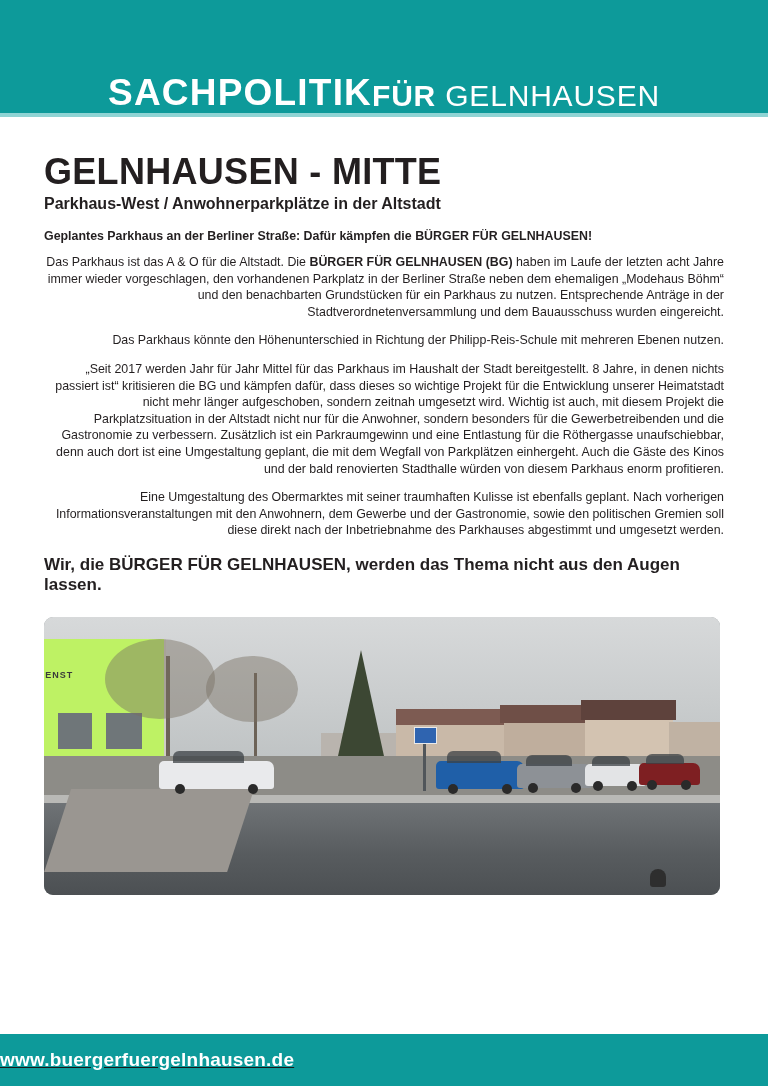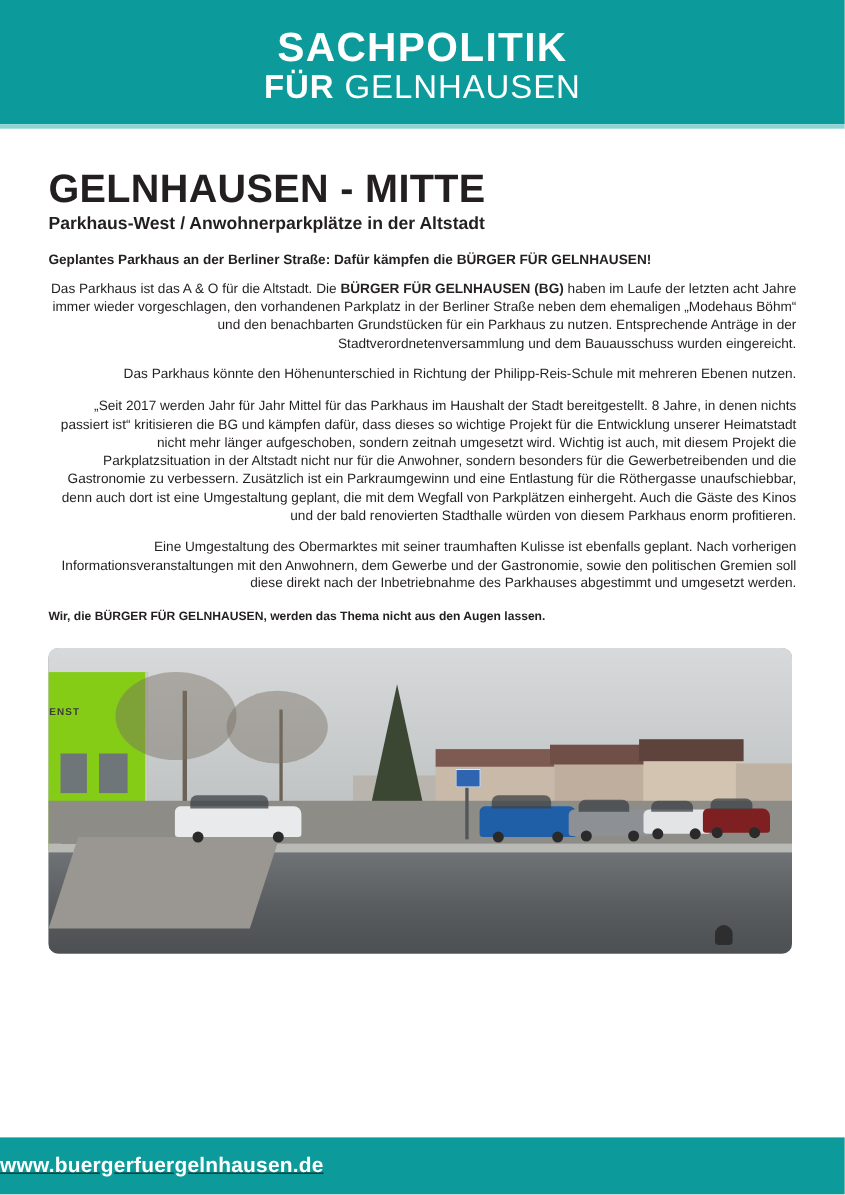--- a/index.html
+++ b/index.html
@@ -20,22 +20,22 @@
     height: 1086px;
     background: #ffffff;
   }
 
   
   .header {
     background: #0d9a9a;
     height: 113px;
     width: 100%;
     display: flex;
-    flex-direction: column;
-    align-items: center;
+    flex-direction: row;
+    align-items: flex-end;
     justify-content: center;
     box-sizing: border-box;
     padding-top: 6px;
   }
   .header-line1 {
     color: #ffffff;
     font-weight: bold;
     font-size: 37px;
     letter-spacing: 1.2px;
     line-height: 40px;
@@ -91,21 +91,21 @@
     font-size: 12.4px;
     line-height: 16.6px;
     color: #231f20;
     margin: 0 0 12px 0;
     text-align: right;
   }
   p.body .b {
     font-weight: bold;
   }
   .closing {
-    font-size: 11px;
+    font-size: 17px;
     font-weight: bold;
     color: #231f20;
     margin: 16px 0 0 0;
   }
 
   
   .photo-wrap {
     margin: 22px 0 0 0;
     width: 676px;
     height: 278px;
@@ -135,22 +135,23 @@
   .b2::after { content:""; position:absolute; left:-4%; top:-16px; width:108%; height:18px; background:#6f4f47; }
   .b3 { position:absolute; left:80%; top:2%; width:13%; height:84%; background:#d3c3b1; }
   .b3::after { content:""; position:absolute; left:-4%; top:-18px; width:108%; height:20px; background:#5e423c; }
   .b4 { position:absolute; left:92.5%; top:8%; width:8%; height:76%; background:#c0b2a3; }
   .b5 { position:absolute; left:41%; top:26%; width:12%; height:58%; background:#b9b4ae; }
 
   
   .left-bldg {
     position: absolute;
     left: 0; top: 8%; width: 13%; height: 58%;
-    background: #84cc16;
+    background: #bef264;
     border-right: 2px solid #cfccc6;
+    padding-left: 32px;
   }
   .left-bldg .win {
     position: absolute; background: #6f7679;
   }
   .left-sign {
     position: absolute;
     left: 1%; top: 19%;
     color: #3b3b3b;
     font-size: 9px;
     font-weight: bold;

